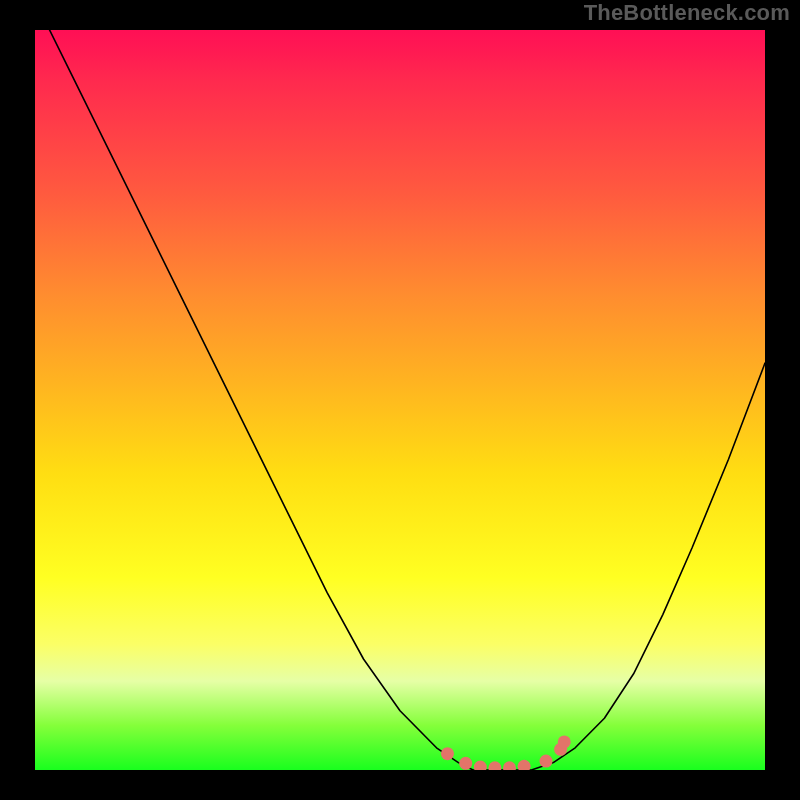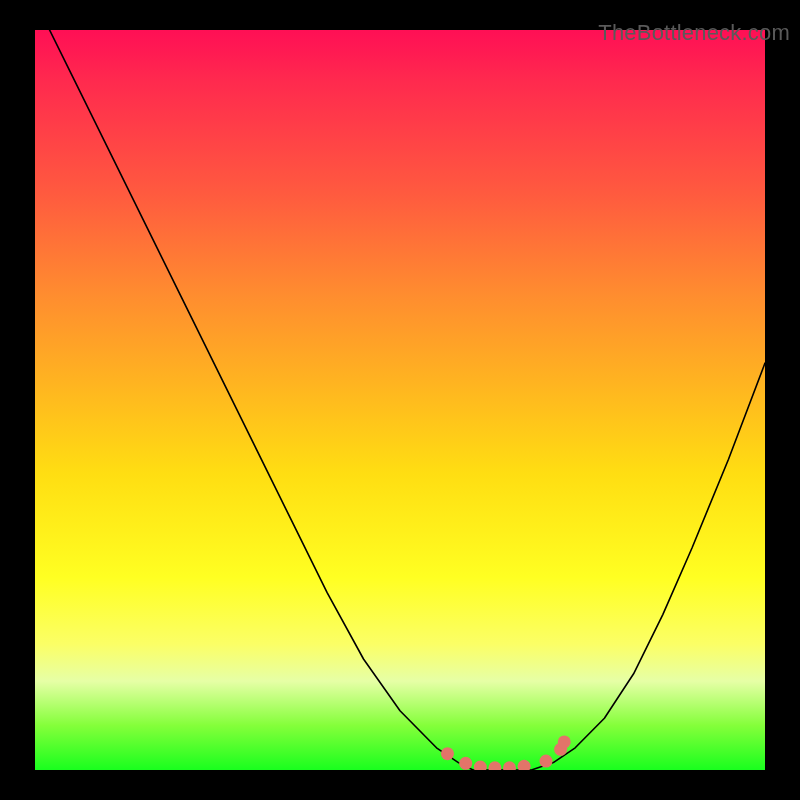--- a/index.html
+++ b/index.html
@@ -12,25 +12,25 @@
     font-family: Arial, Helvetica, sans-serif;
   }
   .frame {
     position: relative;
     width: 800px;
     height: 800px;
     background: #000;
   }
   .watermark {
     position: absolute;
-    top: 20px;
+    top: 0;
     right: 10px;
     color: #5a5a5a;
     font-size: 22px;
-    font-weight: 400;
+    font-weight: 700;
     letter-spacing: 0.2px;
     z-index: 20;
     text-align: center;
   }
   .plot-area {
     position: absolute;
     left: 35px;
     top: 30px;
     width: 730px;
     height: 740px;

